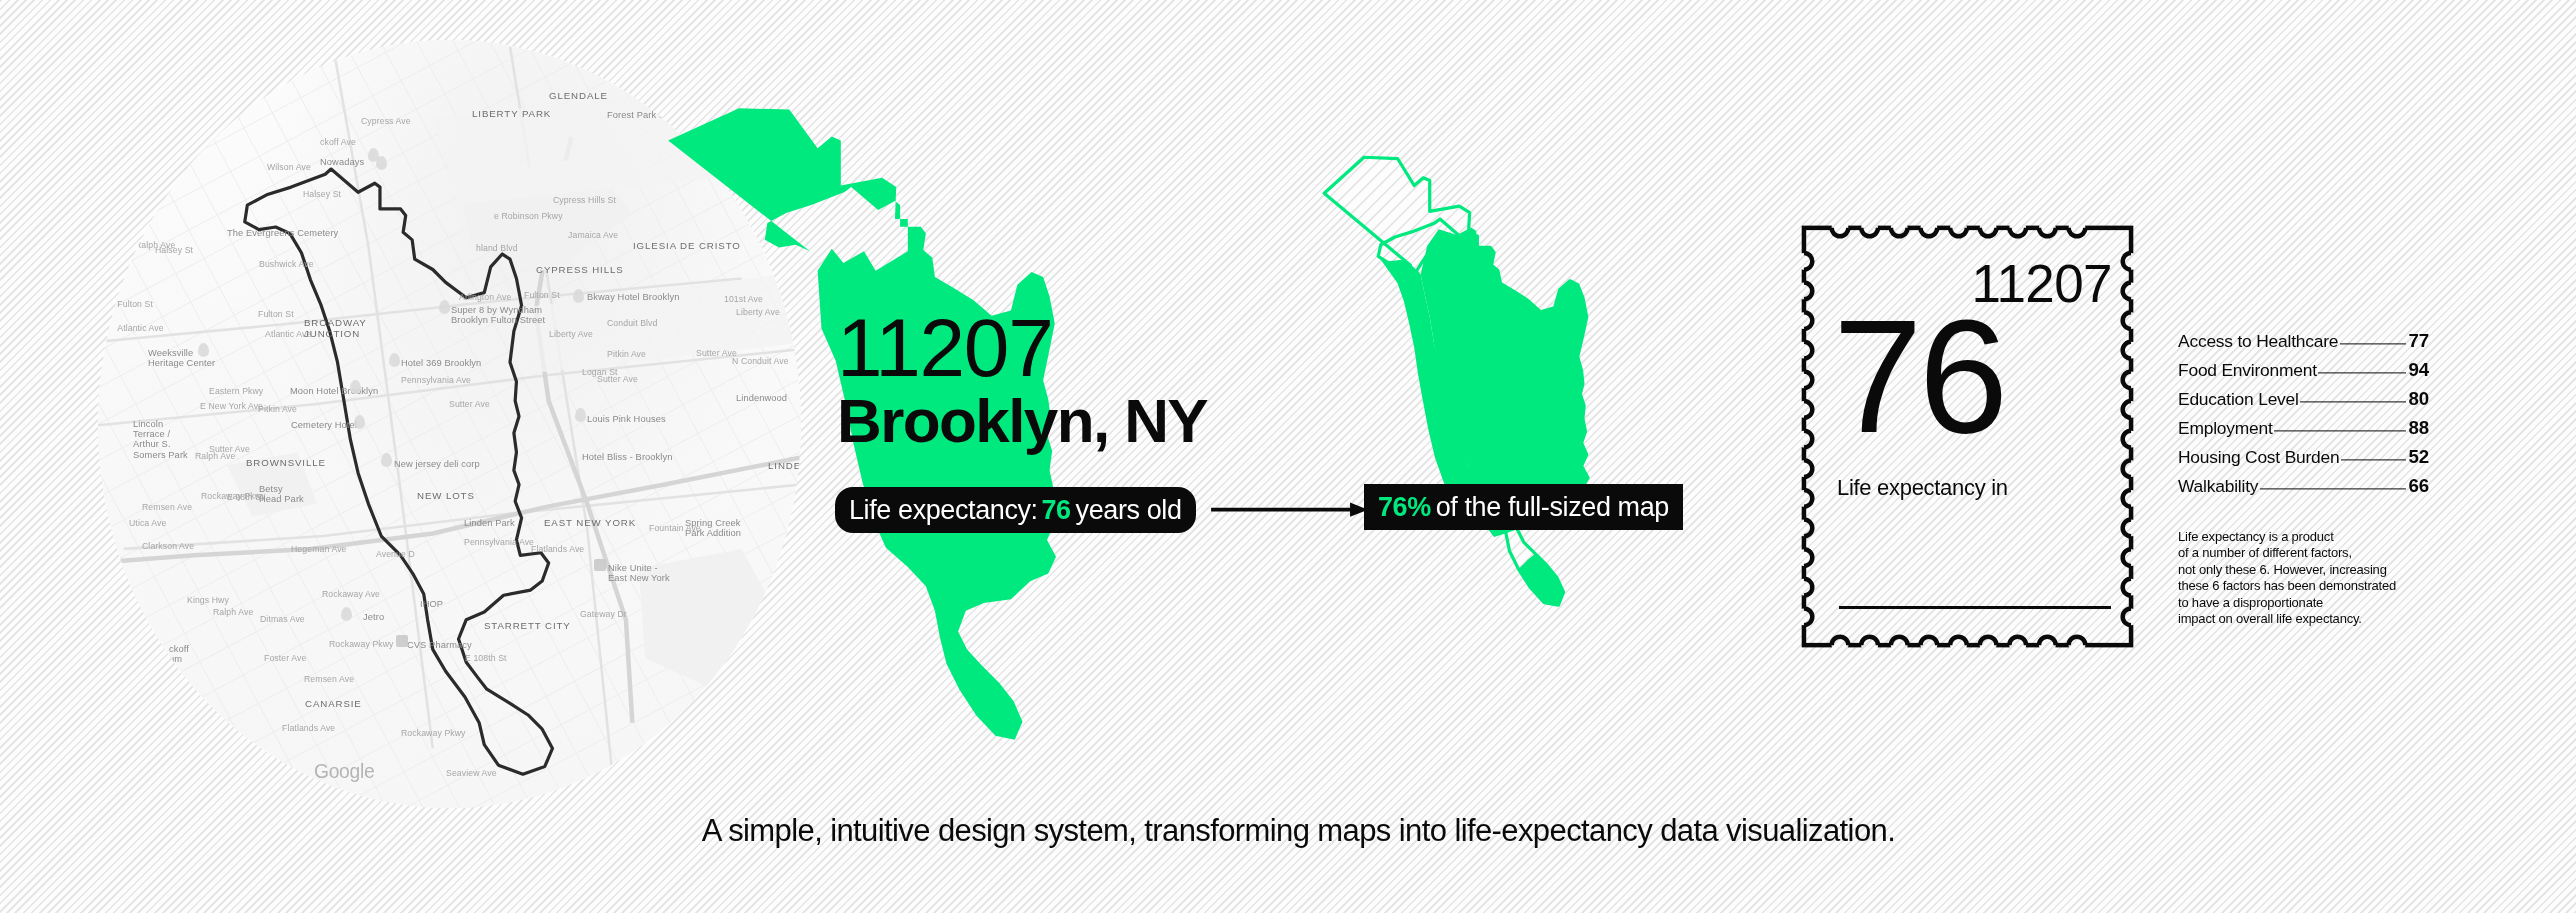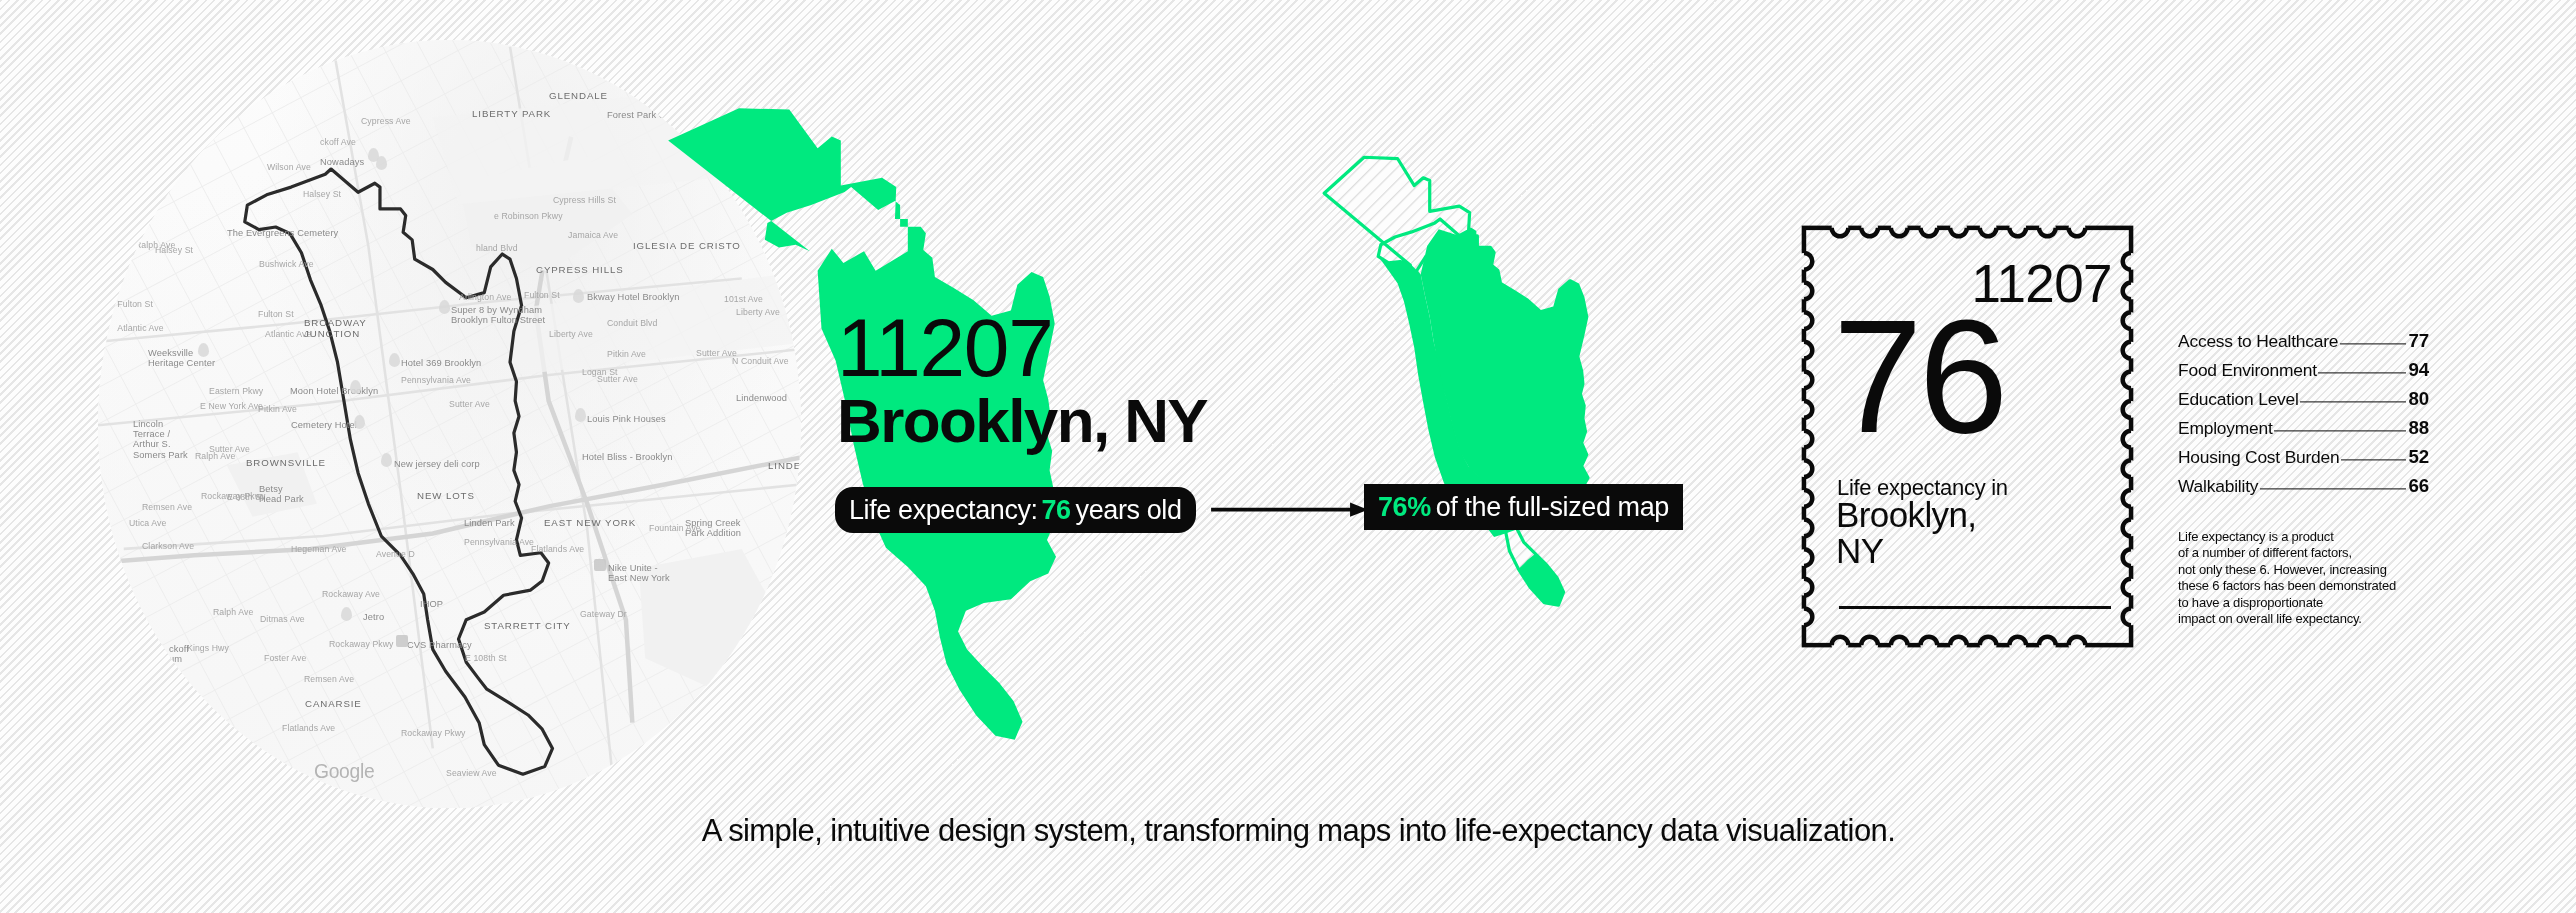--- a/index.html
+++ b/index.html
@@ -266,21 +266,21 @@
 Park Addition</div>
         <div class="maplabel street" style="left: 551px; top: 483px;">Fountain Ave</div>
         <div class="maplabel street" style="left: 44px; top: 501px;">Clarkson Ave</div>
         <div class="maplabel street" style="left: 193px; top: 504px;">Hegeman Ave</div>
         <div class="maplabel street" style="left: 366px; top: 497px;">Pennsylvania Ave</div>
         <div class="maplabel street" style="left: 433px; top: 504px;">Flatlands Ave</div>
         <div class="maplabel street" style="left: 278px; top: 509px;">Avenue D</div>
         <div class="maplabel poi two" style="left: 510px; top: 523px;">Nike Unite -
 East New York</div>
         <div class="maplabel street" style="left: 224px; top: 549px;">Rockaway Ave</div>
-        <div class="maplabel street" style="left: 89px; top: 555px; margin-top: 48px;">Kings Hwy</div>
+        <div class="maplabel street" style="left: 89px; top: 555px;">Kings Hwy</div>
         <div class="maplabel street" style="left: 115px; top: 567px;">Ralph Ave</div>
         <div class="maplabel poi" style="left: 322px; top: 559px;">IHOP</div>
         <div class="maplabel poi" style="left: 265px; top: 572px;">Jetro</div>
         <div class="maplabel street" style="left: 162px; top: 574px;">Ditmas Ave</div>
         <div class="maplabel place" style="left: 386px; top: 580px;">STARRETT CITY</div>
         <div class="maplabel street" style="left: 482px; top: 569px;">Gateway Dr</div>
         <div class="maplabel poi two" style="left: 71px; top: 604px;">ckoff
 um</div>
         <div class="maplabel poi" style="left: 309px; top: 600px;">CVS Pharmacy</div>
         <div class="maplabel street" style="left: 231px; top: 599px;">Rockaway Pkwy</div>
@@ -489,22 +489,20 @@
           <path d="M514 459 A13 13 0 0 0 514 485"></path>
         <path d="M514 505 A13 13 0 0 0 514 531"></path>
           <path d="M514 551 A13 13 0 0 0 514 577"></path>
         <path d="M514 597 A13 13 0 0 0 514 623"></path>
       </g>
     </svg>
     <div id="stamp-content">
       <div id="stamp-zip">11207</div>
       <div id="stamp-num">76</div>
       <div id="stamp-sub">Life expectancy in</div>
-      <div id="stamp-city">Brooklyn,
-NY</div>
       <div id="stamp-rule"></div>
     </div>
   </div>
 
   <div id="factors">
       <div class="factor">
         <span class="lbl">Access to Healthcare</span>
         <span class="lead"></span>
         <span class="val">77</span>
       </div>

